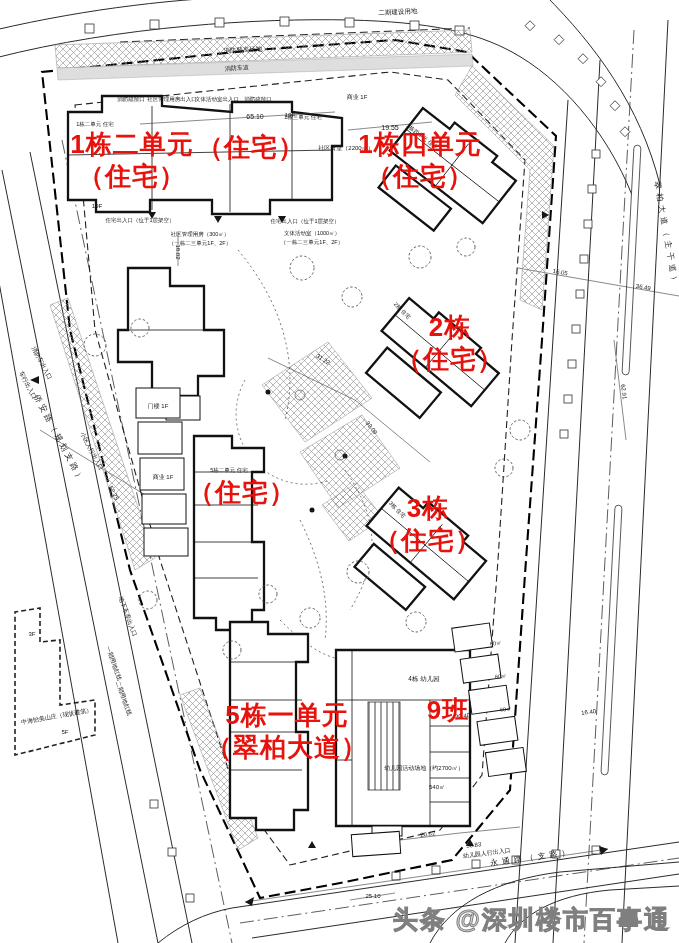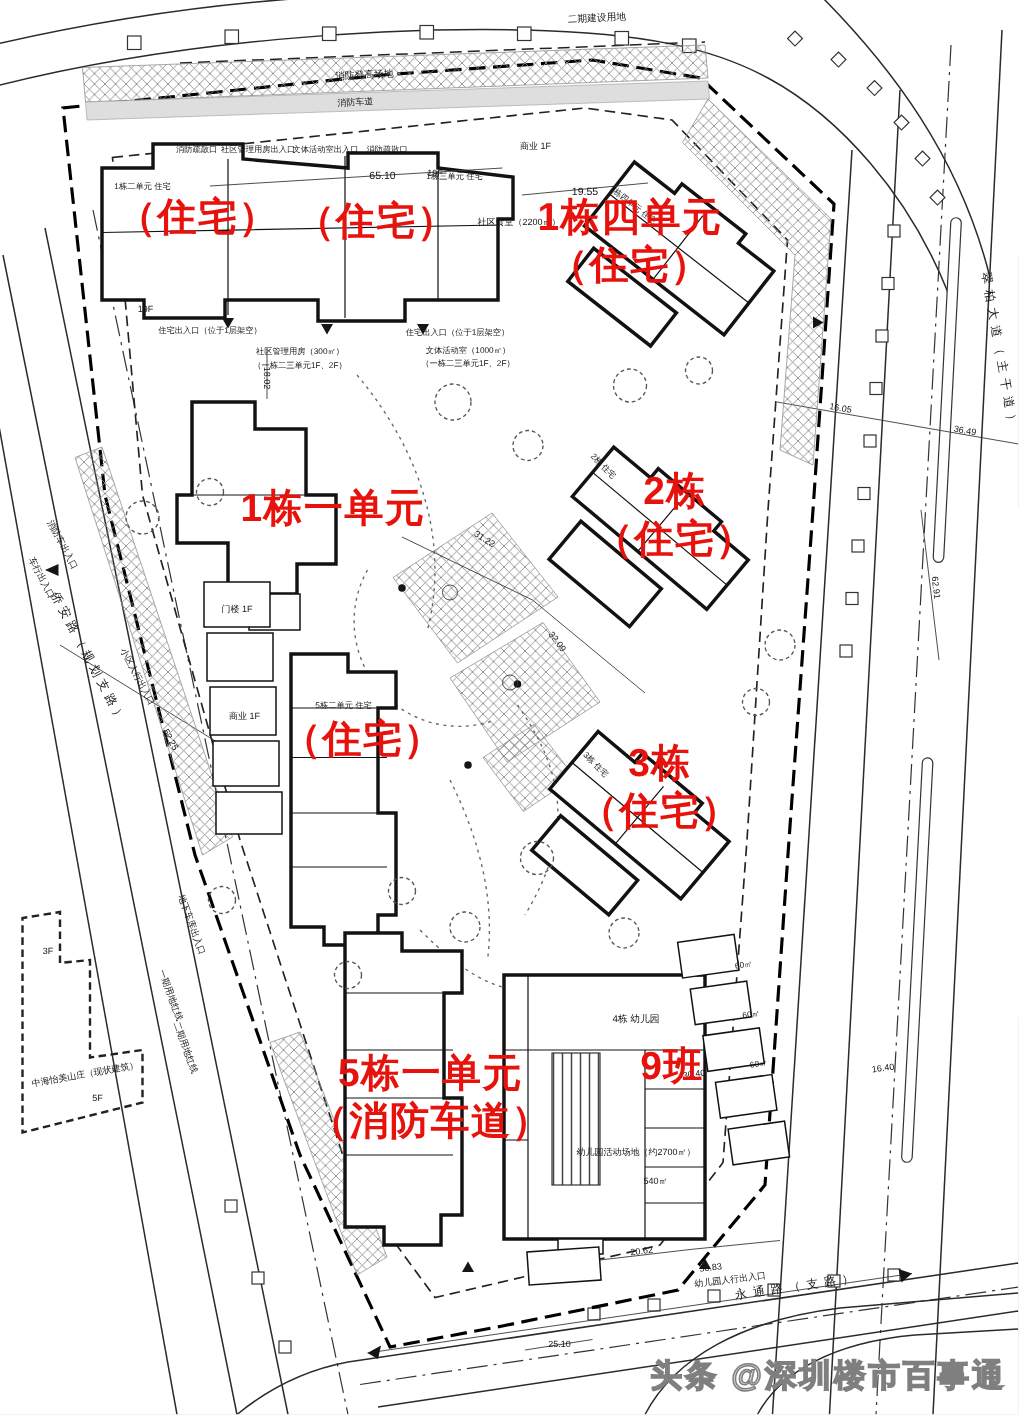--- a/index.html
+++ b/index.html
@@ -18,21 +18,21 @@
   .dashx{stroke:#222;stroke-width:1;fill:none;stroke-dasharray:8 4}
   .dotln{stroke:#666;stroke-width:.9;fill:none;stroke-dasharray:2 3}
   .cl{stroke:#333;stroke-width:.8;fill:none;stroke-dasharray:14 4 2 4}
   .tree{stroke:#555;stroke-width:.9;fill:none;stroke-dasharray:2.5 2}
   .sq{stroke:#333;stroke-width:.8;fill:#fff}
   .hatch{fill:url(#xh);stroke:#8c8c8c;stroke-width:.5}
   .gband{fill:#dedede;stroke:#9a9a9a;stroke-width:.4}
   .blk{fill:#151515}
   .rlabel{position:absolute;transform:translateX(-50%);text-align:center;color:#e8120d;
           font-weight:700;font-size:26px;line-height:1.22;white-space:nowrap;letter-spacing:1px;}
-  .wm{position:absolute;right:8px;top:903px;font-size:21px;font-weight:700;letter-spacing:2px;
+  .wm{position:absolute;right:8px;top:903px;font-size:25px;font-weight:700;letter-spacing:2px;
       color:#d6d6d6;-webkit-text-stroke:1px #7f7f7f;white-space:nowrap;}
 </style>
 </head>
 <body>
 
 <div class="stage">
 
 <svg width="679" height="943" viewBox="0 0 679 943">
   <defs>
     <pattern id="xh" width="7" height="7" patternUnits="userSpaceOnUse">
@@ -294,46 +294,46 @@
     <text class="t55" x="229" y="472">5栋二单元 住宅</text>
 
     <text class="t8" x="664" y="235" transform="rotate(80 664 235)" letter-spacing="4">翠柏大道（主干道）</text>
     <text class="t8" x="532" y="860" transform="rotate(-8 532 860)" letter-spacing="4">永通路（支路）</text>
     <text class="t8" x="57" y="440" transform="rotate(62 57 440)" letter-spacing="3">侨安路（规划支路）</text>
     <text class="t65" x="398" y="14" transform="rotate(-3 398 14)">二期建设用地</text>
   </g>
 </svg>
 
 <div class="rlabel" style="left:132px;top:129px">
+  <div>1栋二单元</div>
   <div>（住宅）</div>
 </div>
 <div class="rlabel" style="left:251px;top:132px">
   <div>（住宅）</div>
 </div>
 <div class="rlabel" style="left:420px;top:129px">
   <div>1栋四单元</div>
   <div>（住宅）</div>
 </div>
 <div class="rlabel" style="left:222px;top:323px">
-  <div>1栋一单元</div>
 </div>
 <div class="rlabel" style="left:450px;top:312px">
   <div>2栋</div>
   <div>（住宅）</div>
 </div>
 <div class="rlabel" style="left:242px;top:477px">
   <div>（住宅）</div>
 </div>
-<div class="rlabel" style="left:440px;top:493px">
+<div class="rlabel" style="left:428px;top:493px">
   <div>3栋</div>
   <div>（住宅）</div>
 </div>
 <div class="rlabel" style="left:287px;top:700px">
   <div>5栋一单元</div>
-  <div>（消防车道）</div>
+  <div>（翠柏大道）</div>
 </div>
 <div class="rlabel" style="left:448px;top:695px">
   <div>9班</div>
 </div>
 
 <div class="wm">头条 @深圳楼市百事通</div>
 
 </div>
 
 </body></html>

